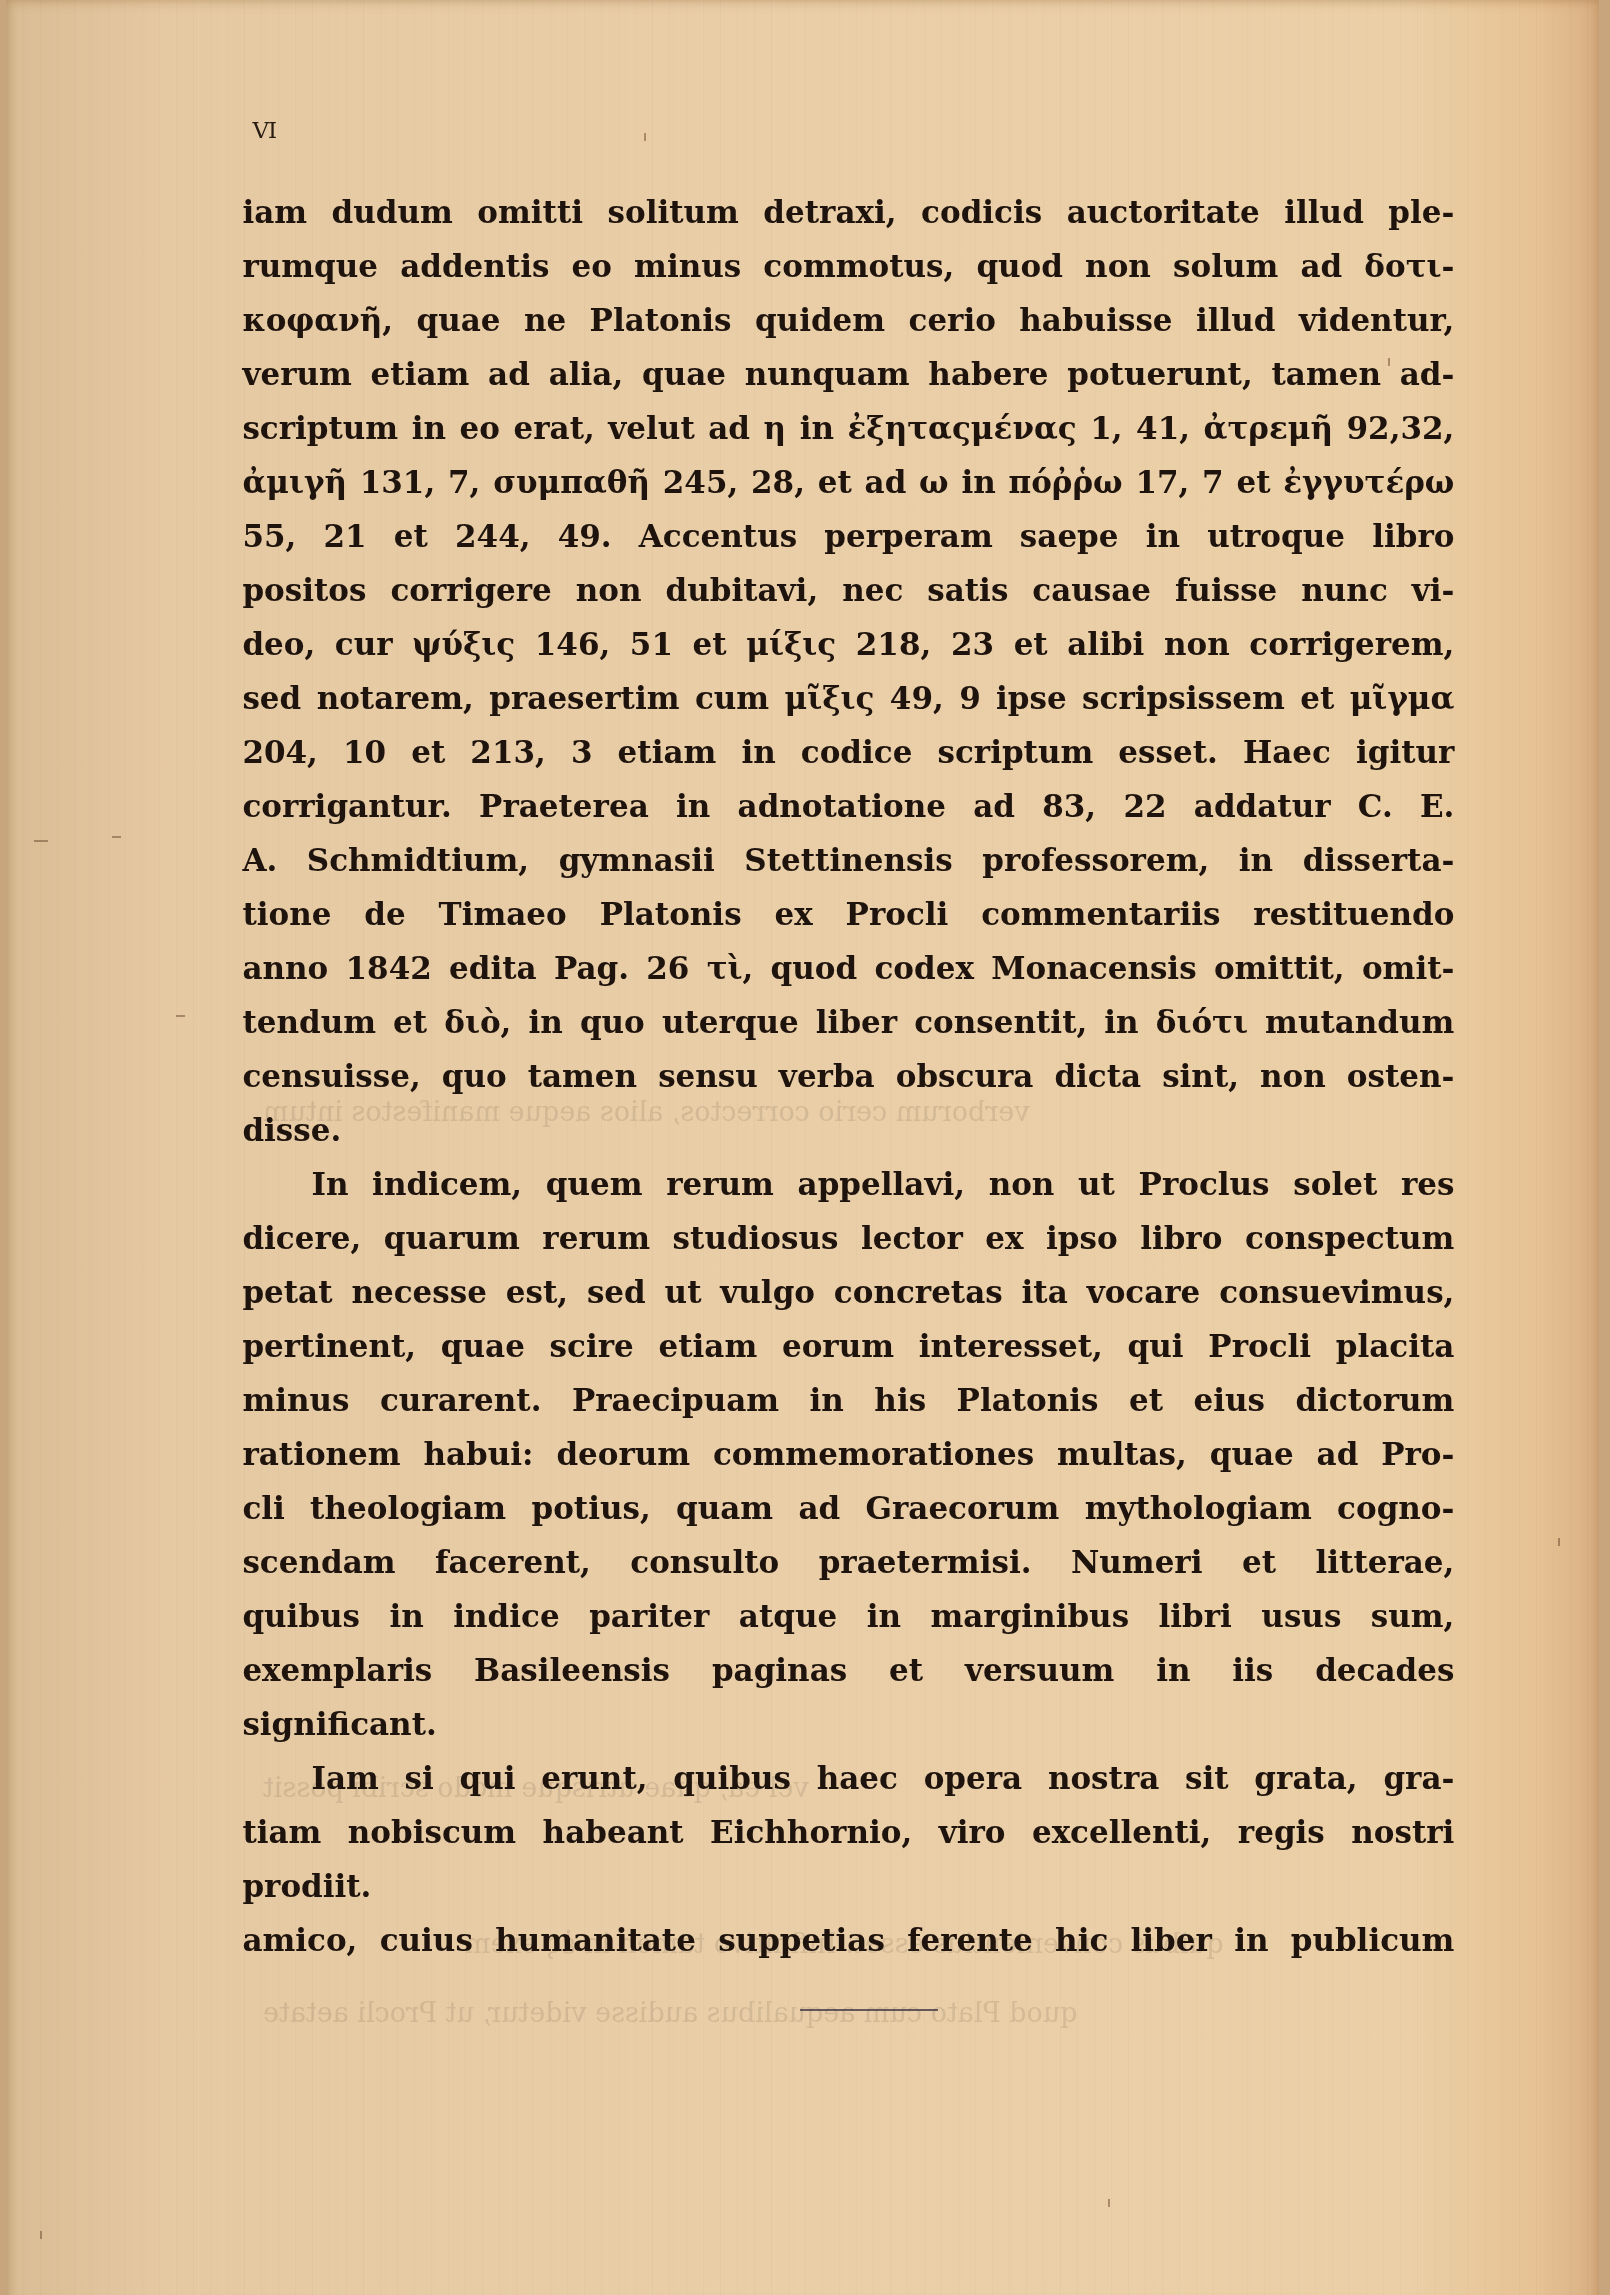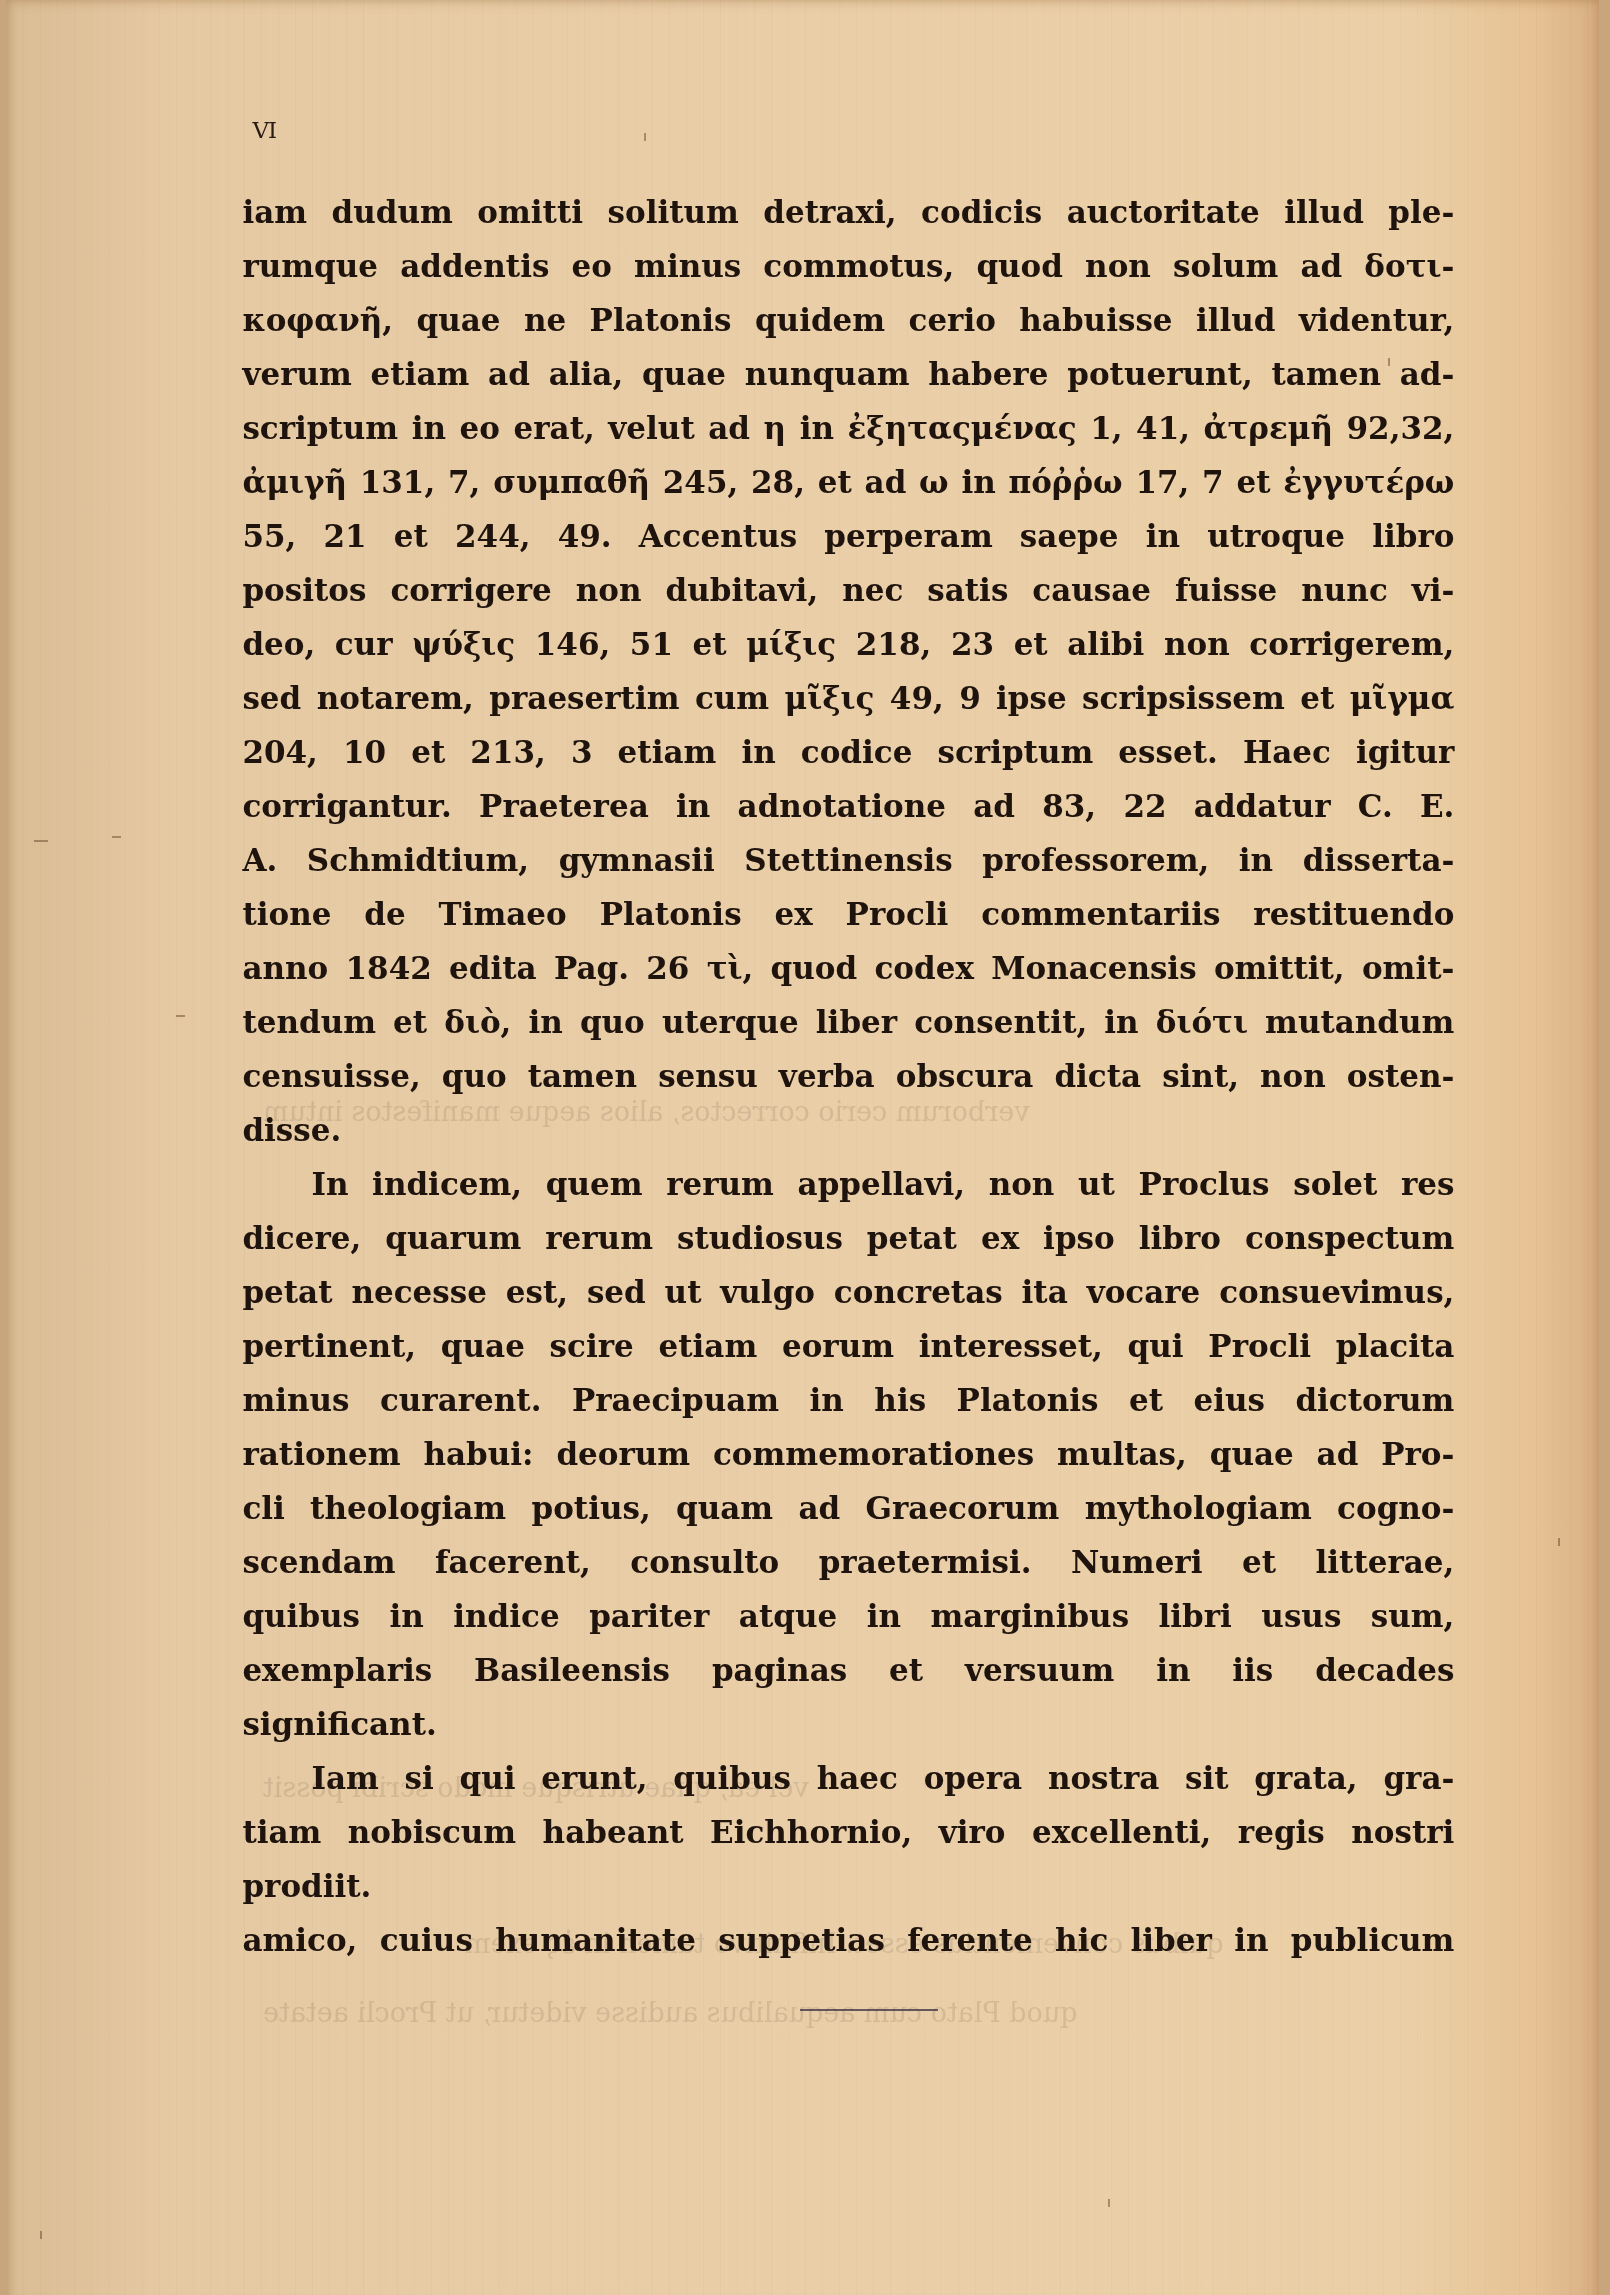--- a/index.html
+++ b/index.html
@@ -118,21 +118,21 @@
         <span class="line">corrigantur. Praeterea in adnotatione ad 83, 22 addatur C. E.</span>
         <span class="line">A. Schmidtium, gymnasii Stettinensis professorem, in disserta-</span>
         <span class="line">tione de Timaeo Platonis ex Procli commentariis restituendo</span>
         <span class="line">anno 1842 edita Pag. 26 τὶ, quod codex Monacensis omittit, omit-</span>
         <span class="line">tendum et διὸ, in quo uterque liber consentit, in διότι mutandum</span>
         <span class="line">censuisse, quo tamen sensu verba obscura dicta sint, non osten-</span>
         <span class="line last">disse.</span>
       </div>
       <div>
         <span class="line indent">In indicem, quem rerum appellavi, non ut Proclus solet res</span>
-        <span class="line">dicere, quarum rerum studiosus petat ex ipso libro conspectum</span>
+        <span class="line">dicere, quarum rerum studiosus lector ex ipso libro conspectum</span>
         <span class="line">petat necesse est, sed ut vulgo concretas ita vocare consuevimus,</span>
         <span class="line">pertinent, quae scire etiam eorum interesset, qui Procli placita</span>
         <span class="line">minus curarent. Praecipuam in his Platonis et eius dictorum</span>
         <span class="line">rationem habui: deorum commemorationes multas, quae ad Pro-</span>
         <span class="line">cli theologiam potius, quam ad Graecorum mythologiam cogno-</span>
         <span class="line">scendam facerent, consulto praetermisi. Numeri et litterae,</span>
         <span class="line">quibus in indice pariter atque in marginibus libri usus sum,</span>
         <span class="line">exemplaris Basileensis paginas et versuum in iis decades</span>
         <span class="line last">significant.</span>
       </div>

